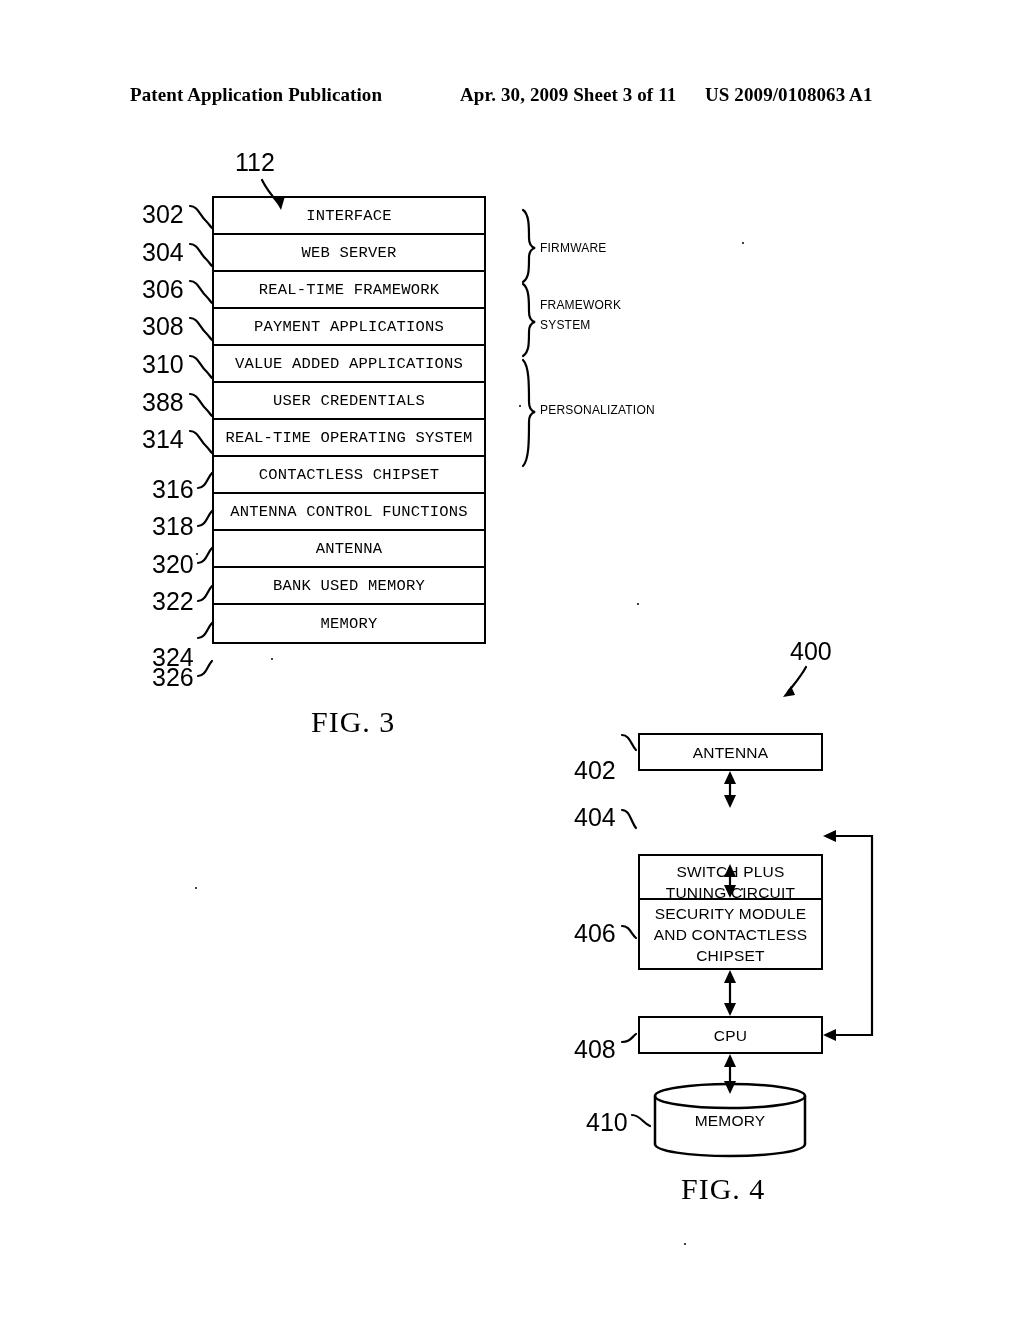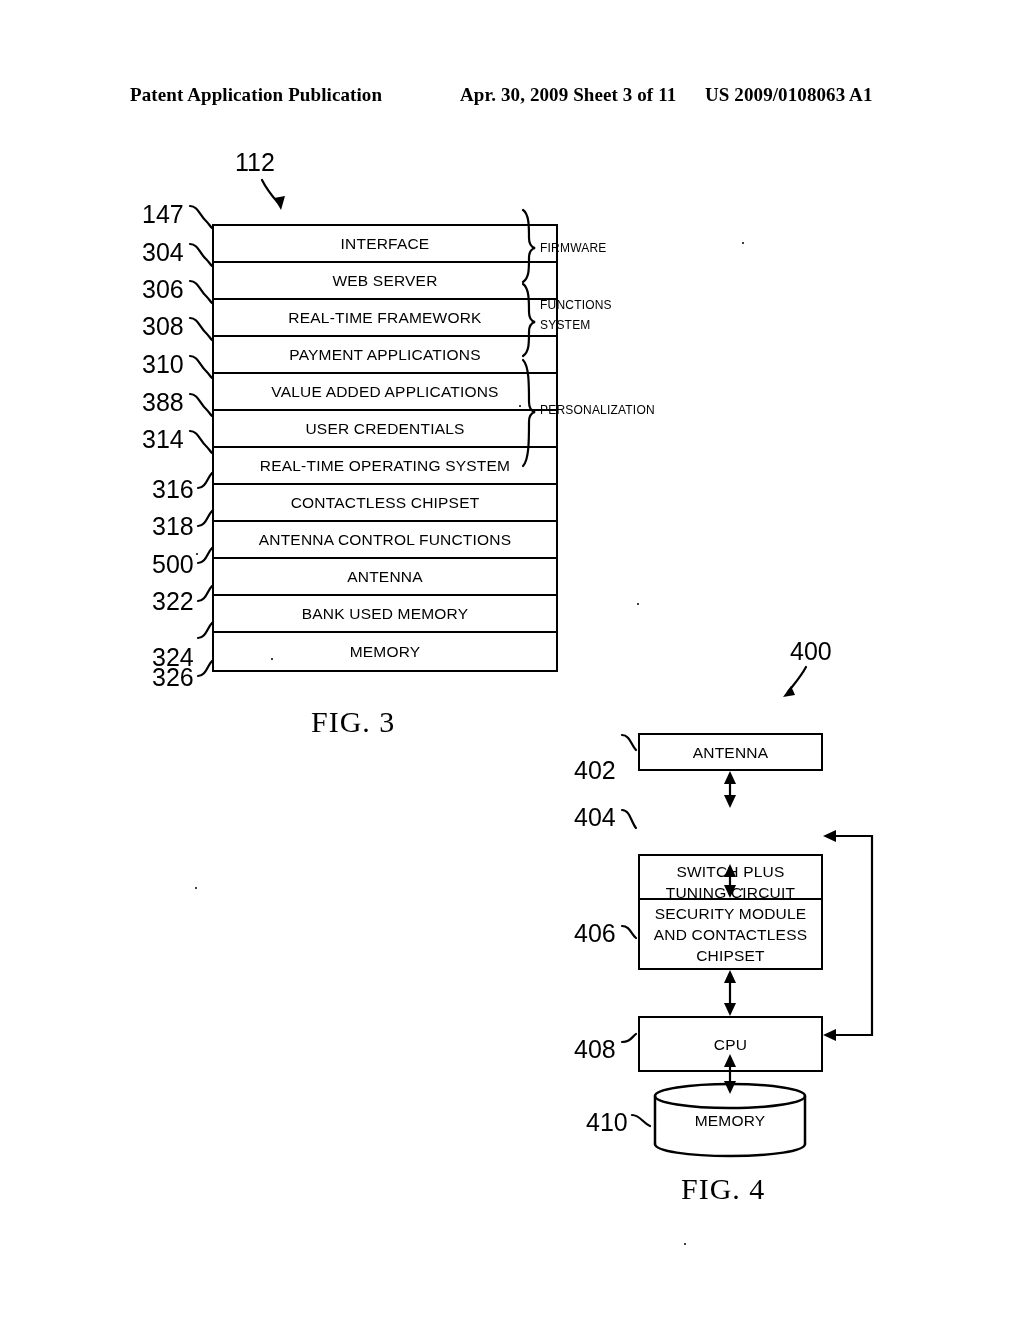--- a/index.html
+++ b/index.html
@@ -40,24 +40,25 @@
     font-size:30px;
     letter-spacing:1px;
     white-space:nowrap;
   }
   svg.overlay{position:absolute;left:0;top:0;width:1024px;height:1320px;
               pointer-events:none;}
 
   
   #fig3-stack{
     position:absolute;
-    left:212px;top:224px;
-    width:346px;
+    left:212px;top:196px;
+    width:274px;
     border:2.5px solid #000;
     box-sizing:border-box;
+    font-family:Liberation Mono, monospace;
   }
   .stack-row{
     height:37px;
     border-bottom:2px solid #000;
     display:flex;align-items:center;justify-content:center;
     box-sizing:border-box;
     font-size:15.5px;
     letter-spacing:.2px;
     white-space:nowrap;
   }
@@ -80,21 +81,21 @@
     display:flex;align-items:center;justify-content:center;
     text-align:center;
     font-size:15.5px;
     line-height:21px;
     letter-spacing:.2px;
     background:#fff;
   }
   #f4-antenna{left:638px;top:733px;width:185px;height:38px;}
   #f4-switch {left:638px;top:854px;width:185px;height:56px;}
   #f4-secmod {left:638px;top:898px;width:185px;height:72px;}
-  #f4-cpu    {left:638px;top:1016px;width:185px;height:56px;text-align:center;}
+  #f4-cpu    {left:638px;top:1016px;width:185px;height:38px;text-align:center;}
 
   #f4-memory{
     position:absolute;left:655px;top:1086px;width:150px;height:70px;
   }
   #f4-memory .mem-text{
     position:absolute;left:0;top:0;width:150px;height:70px;
     display:flex;align-items:center;justify-content:center;
     font-size:15.5px;letter-spacing:.2px;
   }
 
@@ -121,39 +122,39 @@
     <div class="stack-row">VALUE ADDED APPLICATIONS</div>
     <div class="stack-row">USER CREDENTIALS</div>
     <div class="stack-row">REAL-TIME OPERATING SYSTEM</div>
     <div class="stack-row">CONTACTLESS CHIPSET</div>
     <div class="stack-row">ANTENNA CONTROL FUNCTIONS</div>
     <div class="stack-row">ANTENNA</div>
     <div class="stack-row">BANK USED MEMORY</div>
     <div class="stack-row">MEMORY</div>
   </div>
 
-  <div class="reflbl" style="left:142px;top:200px;">147</div>
+  <div class="reflbl" style="left:142px;top:200px;">302</div>
   <div class="reflbl" style="left:142px;top:238px;">304</div>
   <div class="reflbl" style="left:142px;top:275px;">306</div>
   <div class="reflbl" style="left:142px;top:312px;">308</div>
   <div class="reflbl" style="left:142px;top:350px;">310</div>
   <div class="reflbl" style="left:142px;top:388px;">388</div>
   <div class="reflbl" style="left:142px;top:425px;">314</div>
   <div class="reflbl" style="left:152px;top:475px;">316</div>
   <div class="reflbl" style="left:152px;top:512px;">318</div>
-  <div class="reflbl" style="left:152px;top:550px;">500</div>
+  <div class="reflbl" style="left:152px;top:550px;">320</div>
   <div class="reflbl" style="left:152px;top:587px;">322</div>
   <div class="reflbl" style="left:152px;top:643px;">324</div>
   <div class="reflbl" style="left:152px;top:663px;">326</div>
 
   <div class="brace-lbl" style="left:540px;top:238px;">
     <div>FIRMWARE</div>
   </div>
   <div class="brace-lbl" style="left:540px;top:295px;">
-    <div>FUNCTIONS</div>
+    <div>FRAMEWORK</div>
     <div>SYSTEM</div>
   </div>
   <div class="brace-lbl" style="left:540px;top:400px;">
     <div>PERSONALIZATION</div>
   </div>
 
   <div class="figcap" style="left:311px;top:705px;">FIG. 3</div>
 
   <div class="reflbl" style="left:790px;top:637px;">400</div>
 

